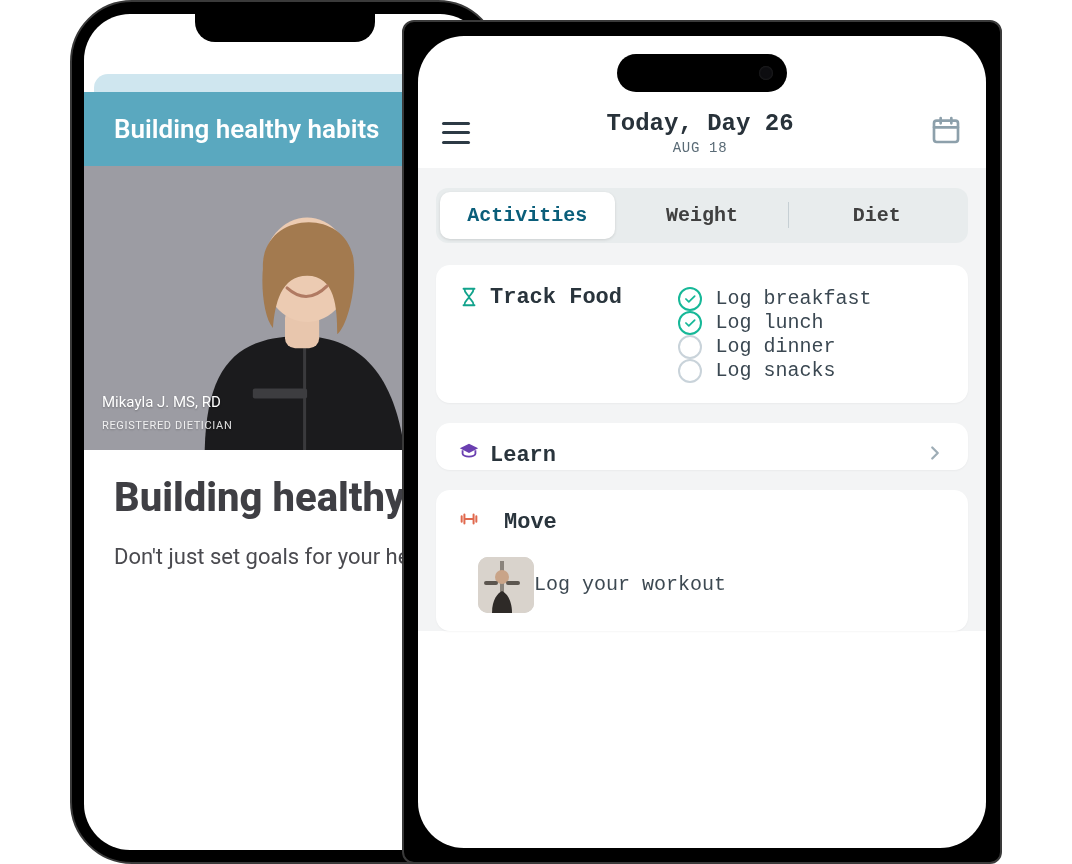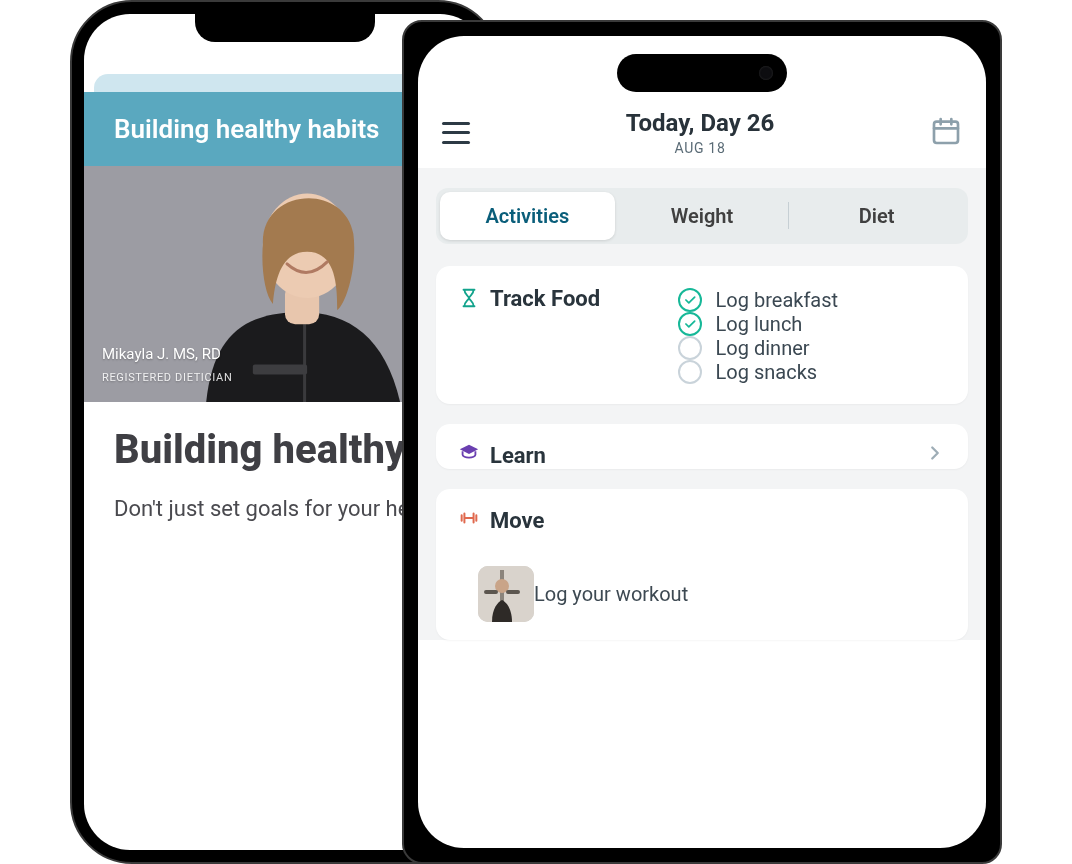--- a/index.html
+++ b/index.html
@@ -28,21 +28,22 @@
     border: 2px solid #3a3a3a;
     border-radius: 62px;
   }
   .phone-front {
     left: 402px;
     top: 20px;
     width: 600px;
     height: 844px;
     padding: 14px;
     border: 2px solid #3a3a3a;
-    border-radius: 20px;
+    border-radius: 12px;
+    font-family: Liberation Mono, monospace;
   }
   .phone .screen {
     background: #fff;
     width: 100%;
     height: 100%;
     border-radius: 46px;
     overflow: hidden;
     position: relative;
   }
 
@@ -97,21 +98,21 @@
   .back-banner {
     background:#5aa8bf;
     color:#fff;
     font-size:26px;
     font-weight:600;
     padding:22px 30px;
     white-space:nowrap;
   }
   .back-photo {
     position:relative;
-    height:236px;
+    height:284px;
     background:#8b5cf6;
     overflow:hidden;
   }
   .back-photo svg{position:absolute;inset:0;width:100%;height:100%;}
   .back-photo-caption{
     position:absolute;left:18px;bottom:16px;color:#fff;font-size:15px;line-height:1.45;
     text-shadow:0 1px 2px rgba(0,0,0,.3);
   }
   .back-photo-caption .sub{display:block;font-size:11px;letter-spacing:.06em;opacity:.85;margin-top:4px;}
   .back-article{padding:26px 30px;color:#3f3f44;}
@@ -173,21 +174,21 @@
 
   .learn-hero{
     margin:0 -22px;height:170px;position:relative;overflow:hidden;
     background:#b6aea9;border-radius:0 0 14px 14px;
   }
   .learn-hero svg.bg{position:absolute;inset:0;width:100%;height:100%;}
   .learn-hero .overlay{position:absolute;inset:0;background:linear-gradient(90deg,rgba(40,50,58,.55) 0%,rgba(40,50,58,.35) 55%,rgba(40,50,58,.1) 100%);}
   .learn-hero .txt{position:absolute;left:22px;bottom:22px;right:30%;color:#fff;font-size:20px;font-weight:500;line-height:1.35;}
 
   .move-card{padding:18px 22px;}
-  .move-head{display:flex;align-items:center;gap:10px;font-size:22px;font-weight:700;color:#29343c;margin-bottom:32px;}
+  .move-head{display:flex;align-items:center;gap:24px;font-size:22px;font-weight:700;color:#29343c;margin-bottom:20px;}
   .move-row{display:flex;align-items:center;gap:0;font-size:20px;color:#3d4952;padding-left:20px;}
   .thumb{width:56px;height:56px;border-radius:10px;background:#cfcac5;overflow:hidden;}
   .thumb svg{width:100%;height:100%;}
 
 </style>
 </head>
 <body>
 
 <div class="phone phone-back">
   <div class="side-btn sb1"></div>

